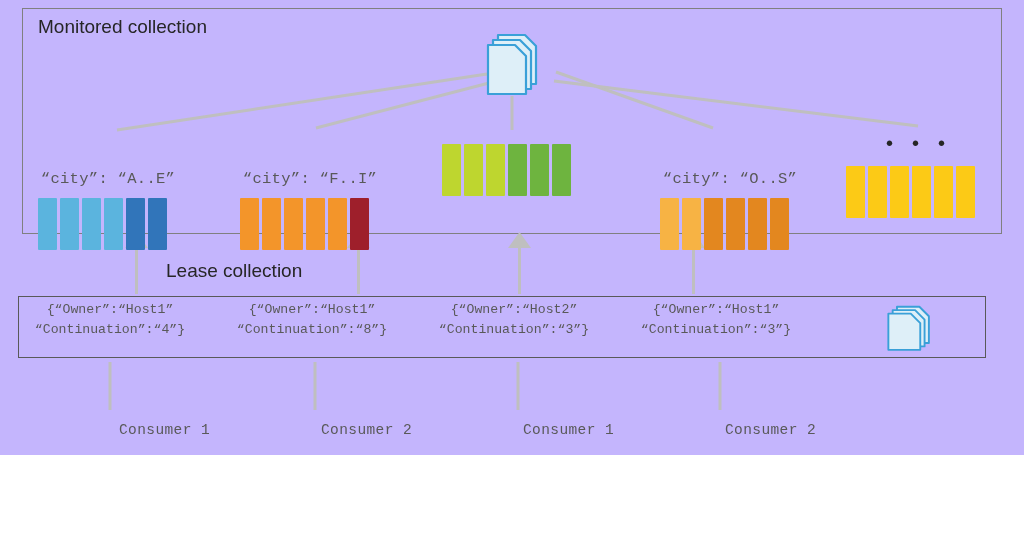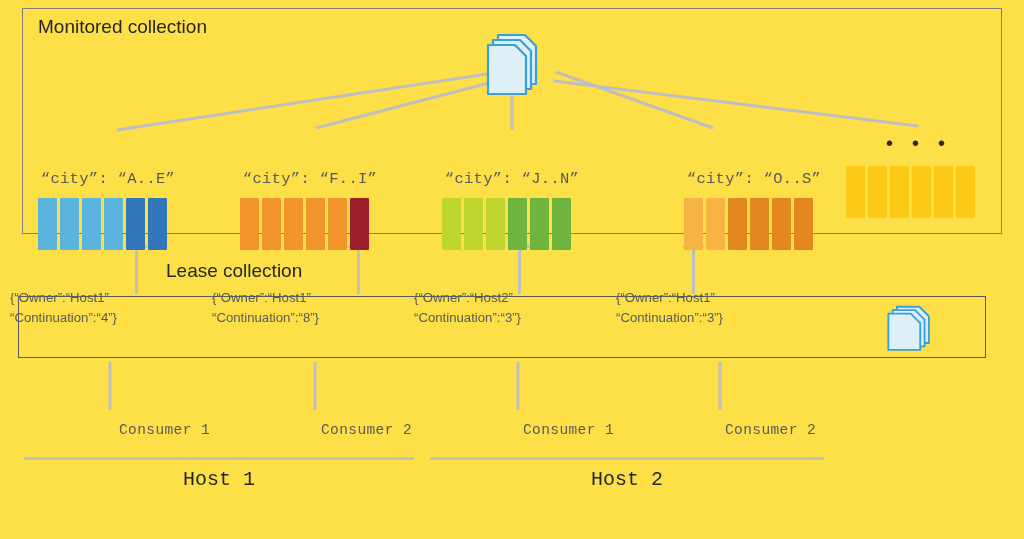--- a/index.html
+++ b/index.html
@@ -7,23 +7,23 @@
     padding: 0;
     background: #ffffff;
   }
   body {
     font-family: "Liberation Sans", sans-serif;
     color: #262626;
   }
   #canvas {
     position: relative;
     width: 1024px;
-    height: 539px;
+    height: 455px;
     overflow: hidden;
-    background: #fde047;
+    background: #c4b5fd;
   }
 
   
   #monitored-box {
     position: absolute;
     left: 22px;
     top: 8px;
     width: 980px;
     height: 226px;
     border: 1px solid #808080;
@@ -104,27 +104,27 @@
     left: 18px;
     top: 296px;
     width: 968px;
     height: 62px;
     border: 1px solid #595959;
     box-sizing: border-box;
   }
   .lease-doc {
     position: absolute;
     left: 204px;
-    top: 288px;
+    top: 300px;
     width: 200px;
-    font-family: Liberation Sans, sans-serif;
+    font-family: Liberation Mono, monospace;
     font-size: 13.2px;
     color: #595959;
     line-height: 20px;
-    text-align: left;
+    text-align: center;
     white-space: nowrap;
   }
   .lease-doc .ln { display: block; }
 
   
   .consumer-label {
     position: absolute;
     top: 422px;
     width: 200px;
     text-align: right;
@@ -223,32 +223,31 @@
       <div class="bar" style="background:#F3952A"></div>
       <div class="bar" style="background:#F3952A"></div>
       <div class="bar" style="background:#F3952A"></div>
       <div class="bar" style="background:#F3952A"></div>
       <div class="bar" style="background:#F3952A"></div>
       <div class="bar" style="background:#9E1F2B"></div>
     </div>
   </div>
 
   <div class="partition" style="left:442px; width:140px;">
-    <div class="partition-label">“city”: “J..N”</div>
     <div class="bars">
       <div class="bar" style="background:#BED62F"></div>
       <div class="bar" style="background:#BED62F"></div>
       <div class="bar" style="background:#BED62F"></div>
       <div class="bar" style="background:#6EB43F"></div>
       <div class="bar" style="background:#6EB43F"></div>
       <div class="bar" style="background:#6EB43F"></div>
     </div>
   </div>
 
-  <div class="partition" style="left:684px; width:140px;">
+  <div class="partition" style="left:660px; width:140px;">
     <div class="partition-label">“city”: “O..S”</div>
     <div class="bars">
       <div class="bar" style="background:#F7B344"></div>
       <div class="bar" style="background:#F7B344"></div>
       <div class="bar" style="background:#E3871F"></div>
       <div class="bar" style="background:#E3871F"></div>
       <div class="bar" style="background:#E3871F"></div>
       <div class="bar" style="background:#E3871F"></div>
     </div>
   </div>

